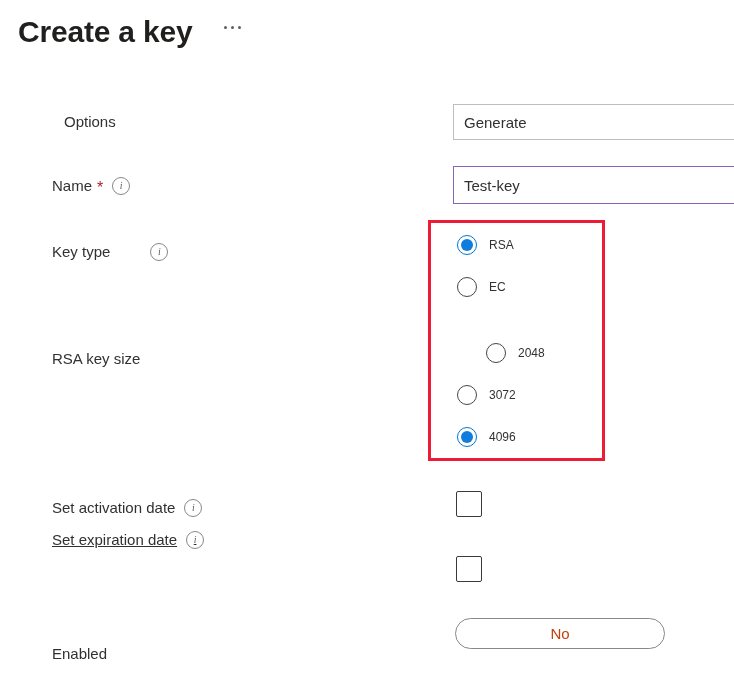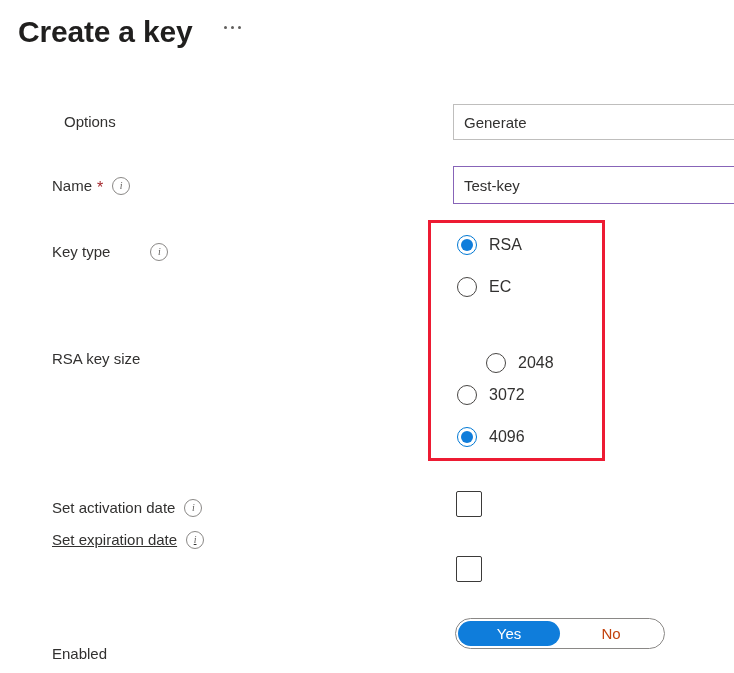--- a/index.html
+++ b/index.html
@@ -134,21 +134,21 @@
     content: "";
     position: absolute;
     left: 3px;
     top: 3px;
     width: 12px;
     height: 12px;
     border-radius: 50%;
     background: #0f7ddb;
   }
   .radio-label {
-    font-size: 16px;
+    font-size: 12px;
     color: #323130;
     line-height: 20px;
     white-space: nowrap;
   }
 
   
   .annotation-box {
     position: absolute;
     left: 428px;
     top: 220px;
@@ -244,21 +244,21 @@
 </div>
 <div class="radio-row" style="top:277px;">
   <span class="radio-mark"></span>
   <span class="radio-label">EC</span>
 </div>
 
 <div class="field-label" style="top:349px;">
   <span>RSA key size</span>
 </div>
 
-<div class="radio-row" style="top:353px;padding-left:29px;">
+<div class="radio-row" style="top:343px;padding-left:29px;">
   <span class="radio-mark"></span>
   <span class="radio-label">2048</span>
 </div>
 <div class="radio-row" style="top:385px;text-align:center;">
   <span class="radio-mark"></span>
   <span class="radio-label">3072</span>
 </div>
 <div class="radio-row" style="top:427px;">
   <span class="radio-mark checked"></span>
   <span class="radio-label">4096</span>
@@ -275,15 +275,14 @@
 <div class="field-label" style="top:530px;text-decoration:underline;">
   <span>Set expiration date</span>
   <span class="info-icon">i</span>
 </div>
 <div class="checkbox-control" style="top:556px;"></div>
 
 <div class="field-label" style="top:644px;">
   <span>Enabled</span>
 </div>
 <div class="toggle-control">
-  <div class="toggle-option selected">Yes</div>
   <div class="toggle-option">No</div>
 </div>
 
 </body></html>

